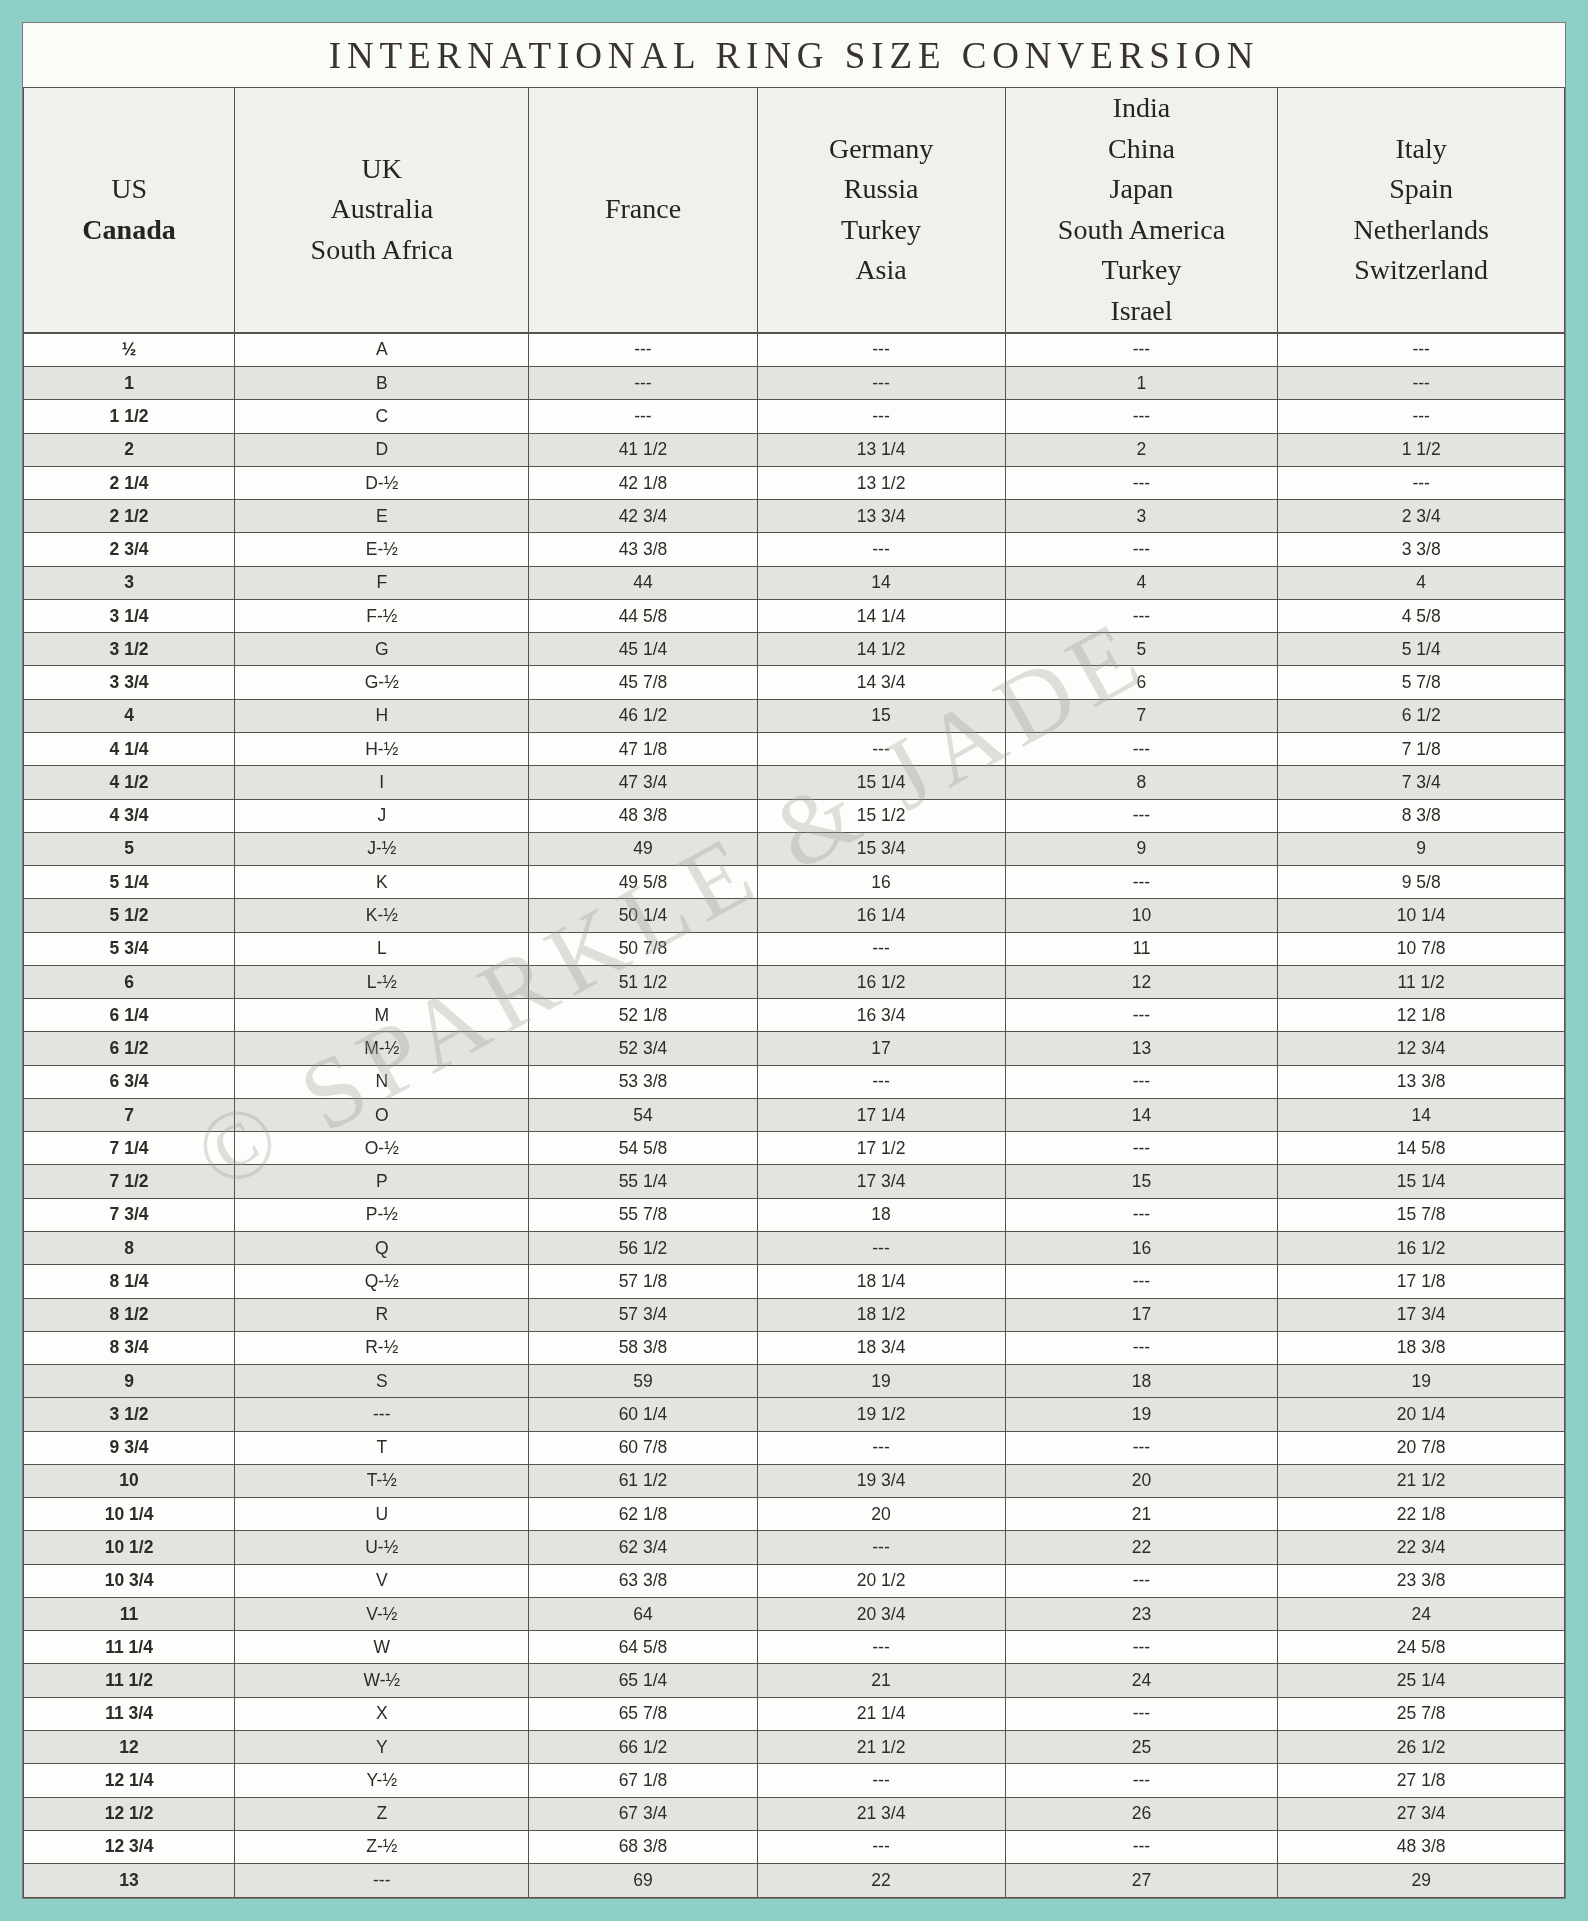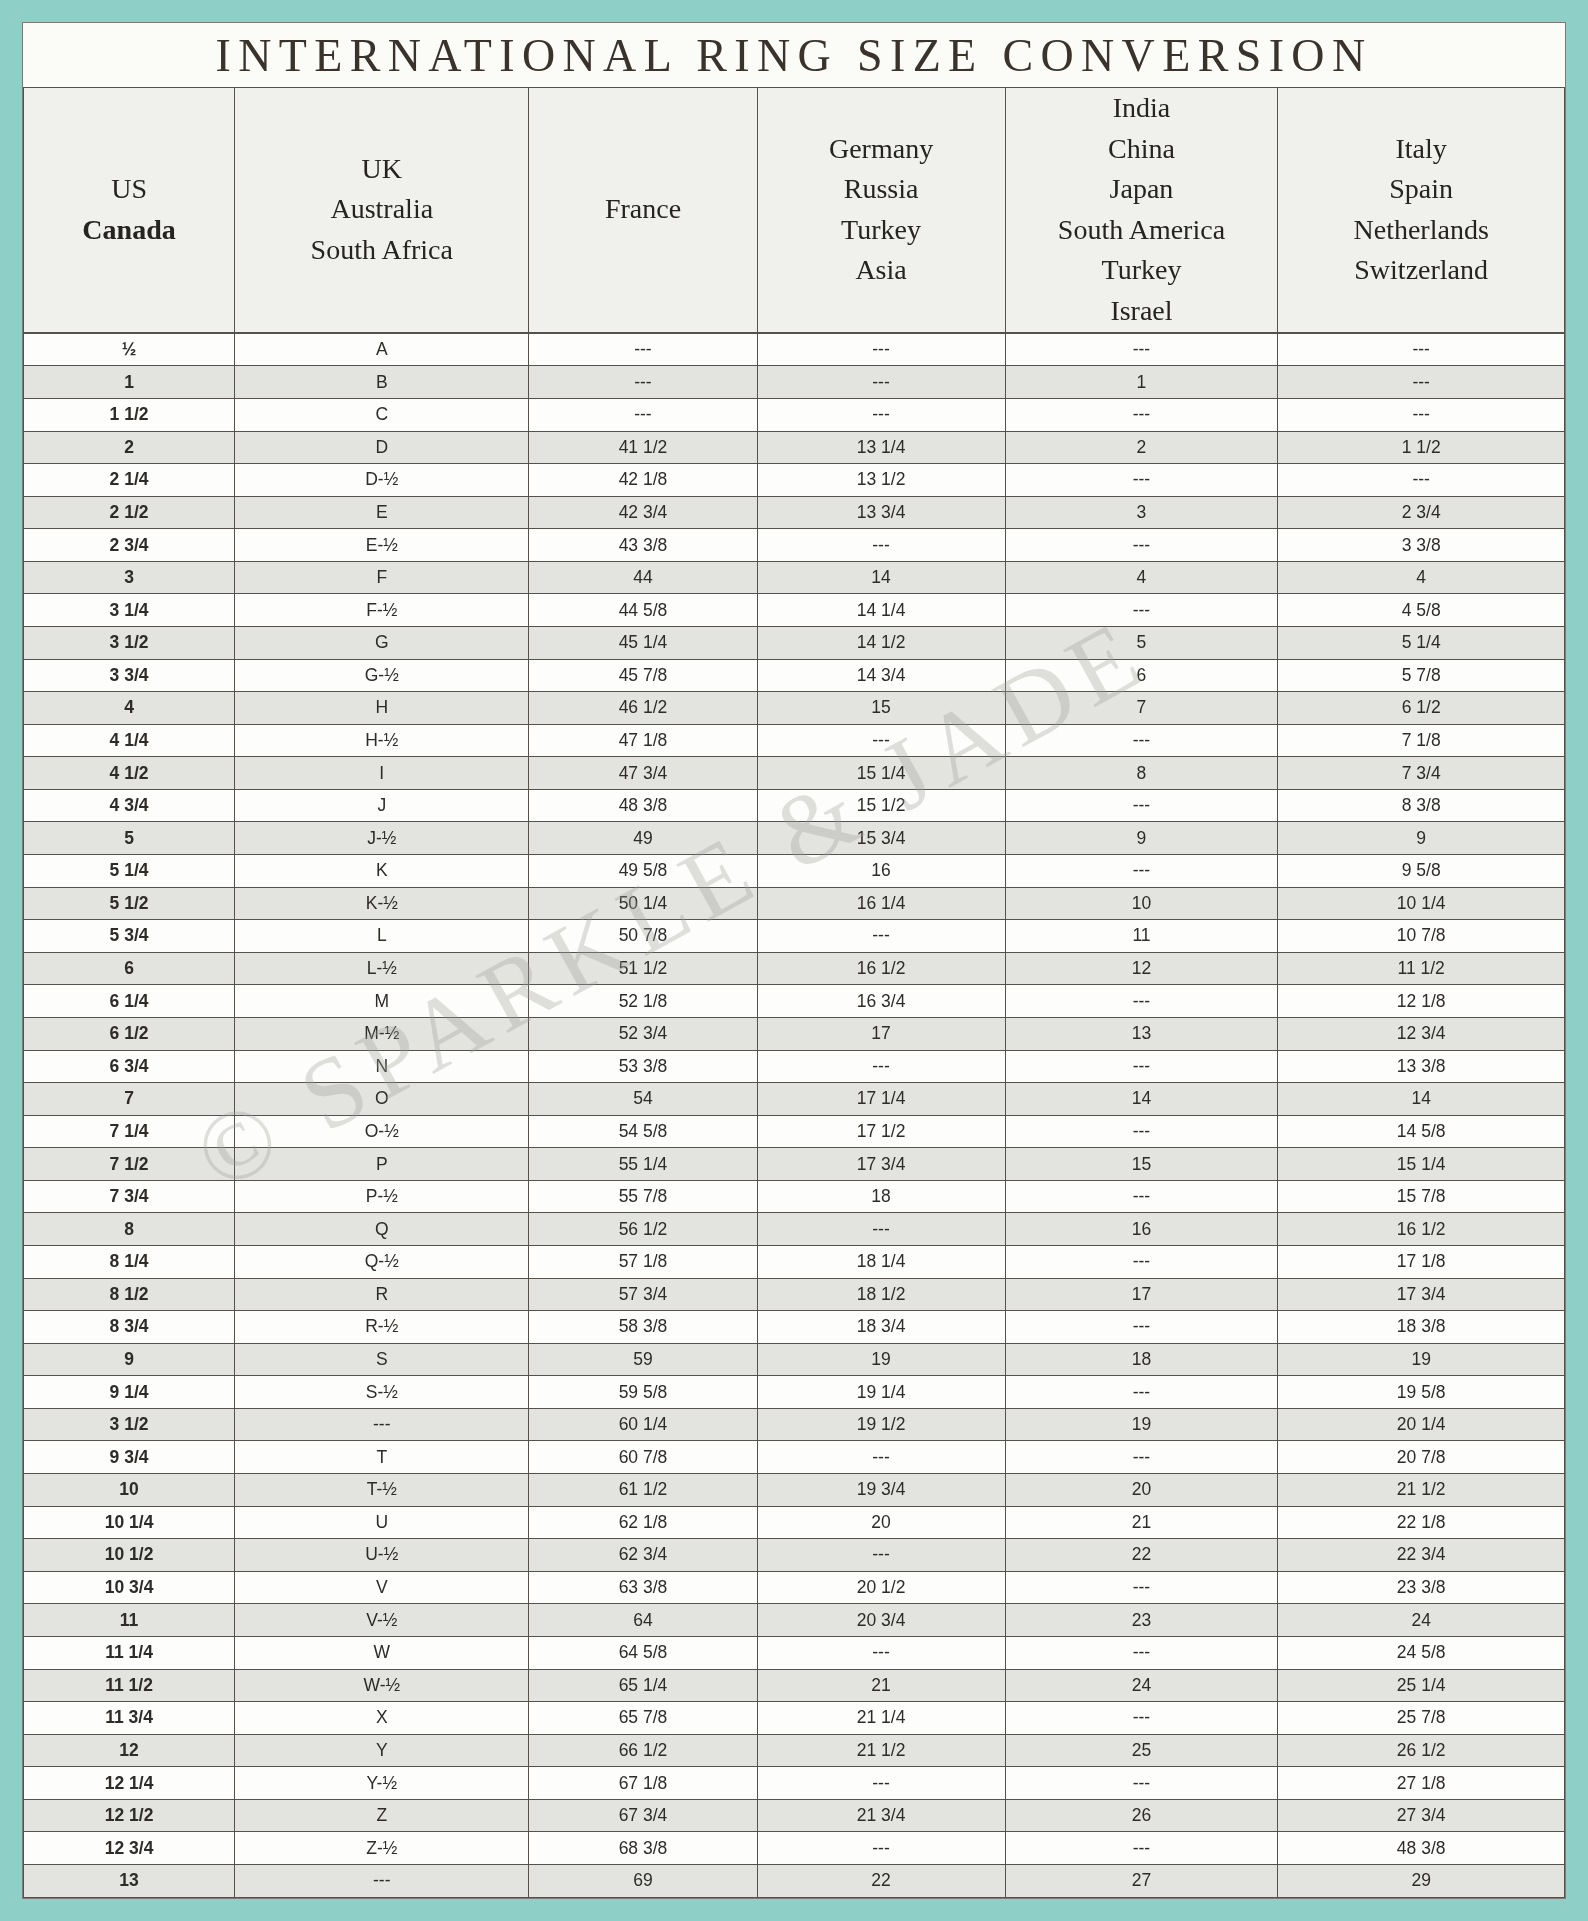--- a/index.html
+++ b/index.html
@@ -31,21 +31,21 @@
     background:var(--sheet-bg);
     border:1px solid #7d7a75;
     overflow:hidden;
   }
   .title{
     height:64px;
     display:flex;
     align-items:center;
     justify-content:center;
     font-family:"Liberation Serif", serif;
-    font-size:46px;
+    font-size:37px;
     letter-spacing:0.16em;
     color:var(--title-text);
     white-space:nowrap;
   }
   table{
     width:100%;
     height:1811px;
     border-collapse:collapse;
     table-layout:fixed;
   }
@@ -388,28 +388,20 @@
             <td>18 3/8</td>
           </tr>
           <tr class="even">
             <td>9</td>
             <td>S</td>
             <td>59</td>
             <td>19</td>
             <td>18</td>
             <td>19</td>
           </tr>
-          <tr class="odd">
-            <td>9 1/4</td>
-            <td>S-½</td>
-            <td>59 5/8</td>
-            <td>19 1/4</td>
-            <td>---</td>
-            <td>19 5/8</td>
-          </tr>
           <tr class="even">
             <td>3 1/2</td>
             <td>---</td>
             <td>60 1/4</td>
             <td>19 1/2</td>
             <td>19</td>
             <td>20 1/4</td>
           </tr>
           <tr class="odd">
             <td>9 3/4</td>

